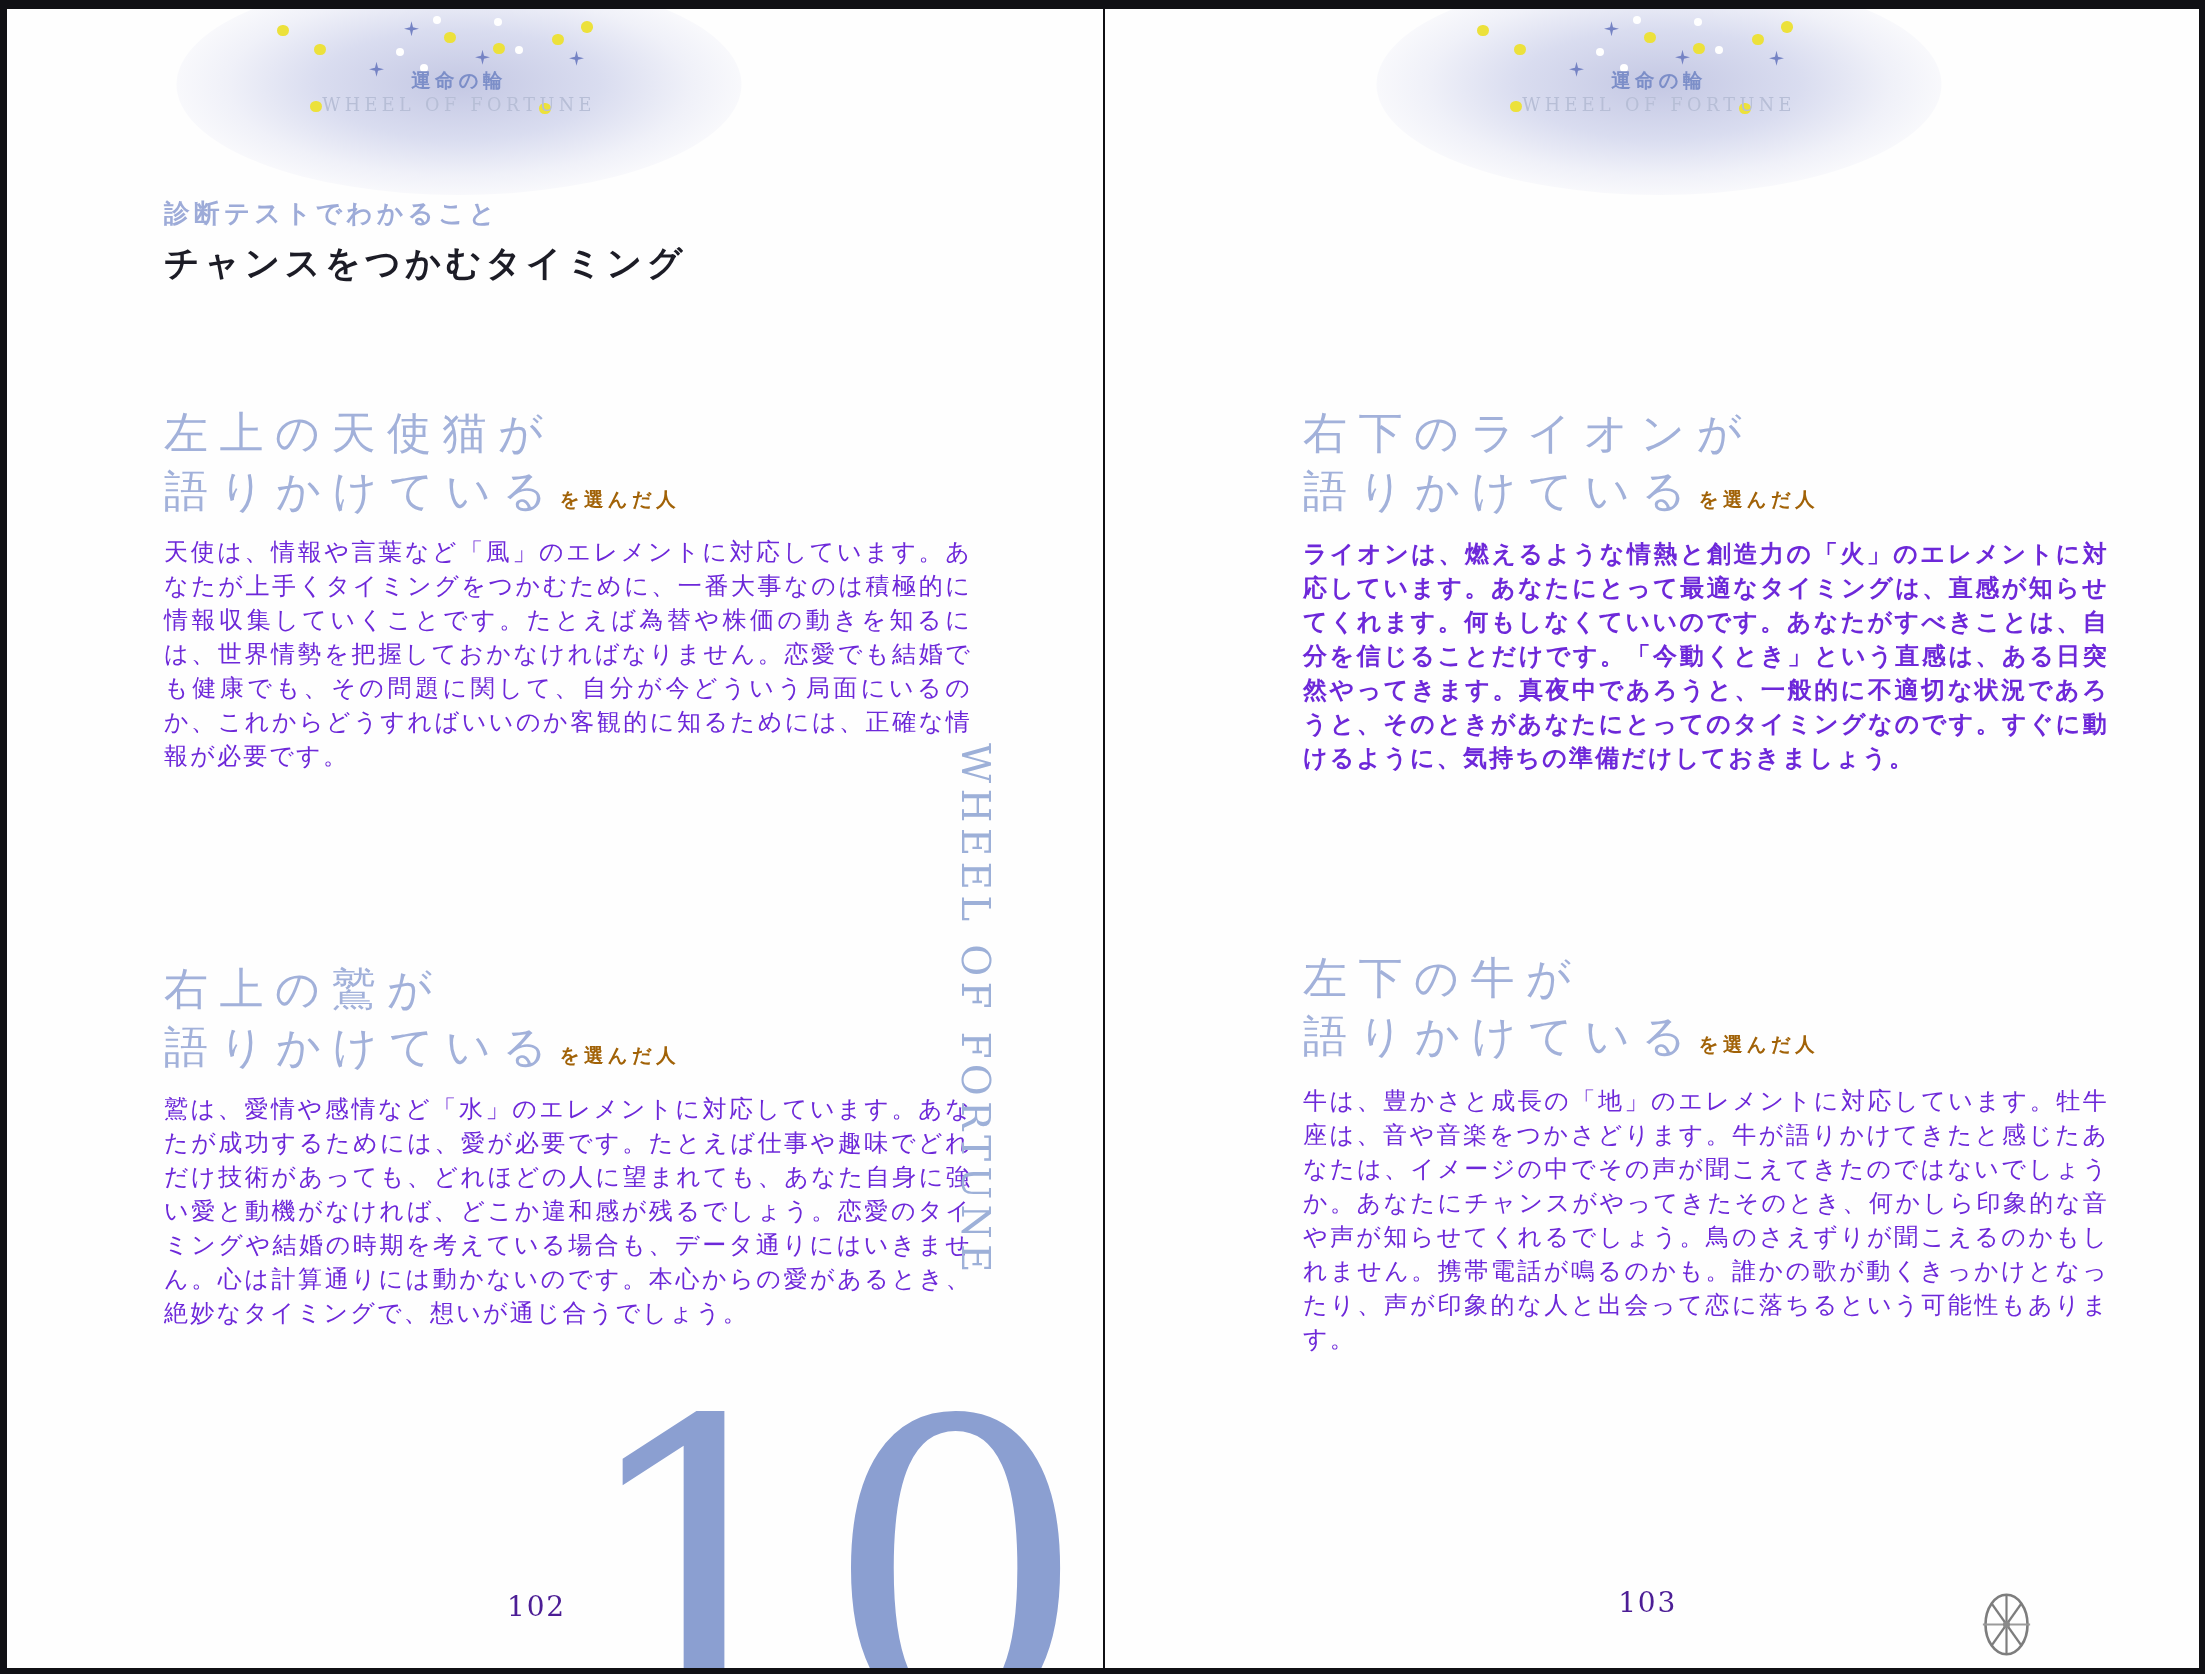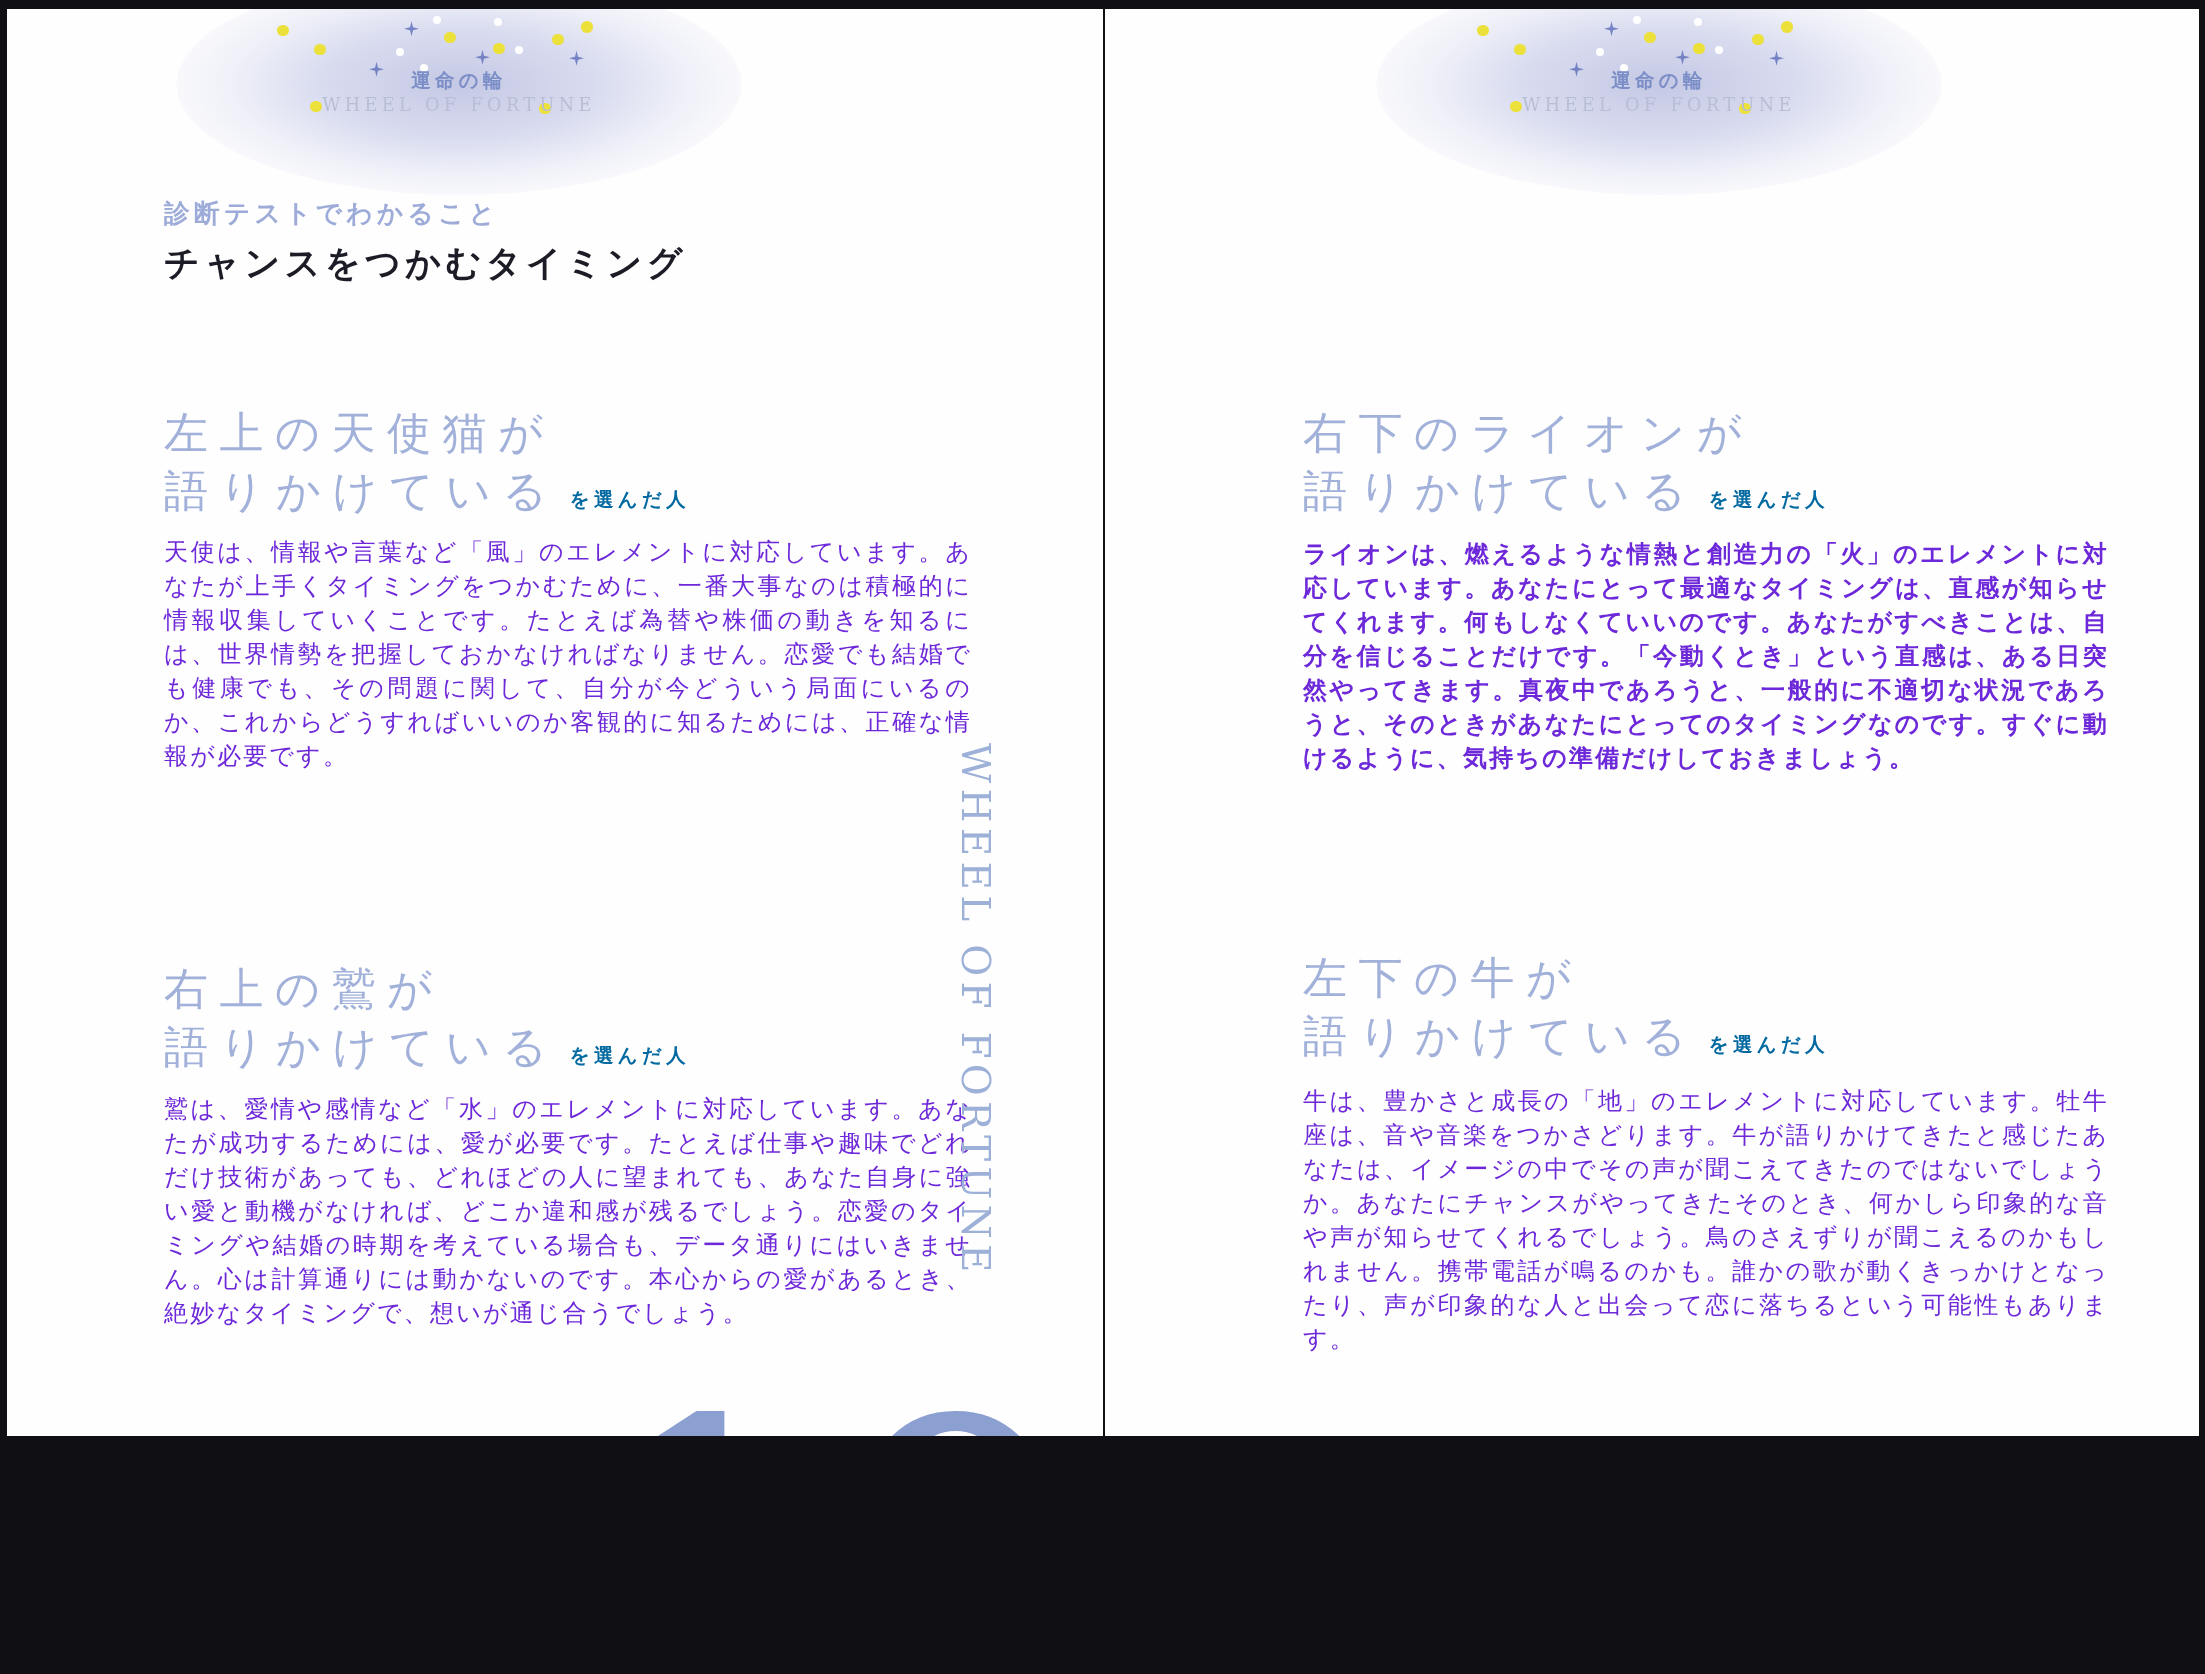--- a/index.html
+++ b/index.html
@@ -1,16 +1,16 @@
 <!DOCTYPE html>
 <html style="font-size:14px"><head>
 <meta charset="utf-8">
 <style>
   html,body{margin:0;padding:0;background:#101014;}
-  #stage{position:relative;width:2206px;height:1436px;background:#101014;overflow:hidden;
+  #stage{position:relative;width:2206px;height:1674px;background:#101014;overflow:hidden;
          font-family:"DejaVu Sans",sans-serif;}
   .page{position:absolute;top:8.8px;height:1659px;background:#fefefe;overflow:hidden;}
   #left-page{left:7px;width:1096px;}
   #right-page{left:1105px;width:1094px;}
 
   
   .header-ornament{position:absolute;top:0;width:582px;height:203px;}
   .blob{position:absolute;left:50%;top:-35px;transform:translateX(-50%);width:565px;height:221px;
         border-radius:50%;
         background:radial-gradient(ellipse at center,
@@ -31,21 +31,21 @@
   .eyebrow{position:absolute;left:157px;top:187px;font-size:25.6px;font-weight:bold;
         letter-spacing:4.4px;color:#9dabd8;}
   .lead-title{position:absolute;left:157px;top:231px;font-family:Liberation Mono, monospace;
         font-weight:bold;font-size:35px;letter-spacing:4.4px;color:#1c1c26;}
 
   
   .section{position:absolute;}
   .sec-heading{font-family:"DejaVu Serif",serif;font-size:44px;line-height:58px;
         letter-spacing:11.5px;color:#a2b1da;}
   .sec-suffix{font-family:"DejaVu Sans",sans-serif;font-size:19.4px;font-weight:bold;
-        letter-spacing:4.4px;color:#0369a1;margin-left:11px;}
+        letter-spacing:4.4px;color:#a16207;margin-left:1px;}
   .sec-body{position:absolute;font-size:24px;line-height:34px;letter-spacing:2.2px;
         text-align:justify;color:#6d28d9;}
 
   
   .side-label{position:absolute;left:946px;top:734px;height:759px;
         writing-mode:vertical-rl;text-orientation:mixed;
         font-family:"DejaVu Serif",serif;font-size:39px;letter-spacing:5.3px;color:#9db0d8;}
 
   
   .chapter-num{position:absolute;left:565px;top:1359px;

